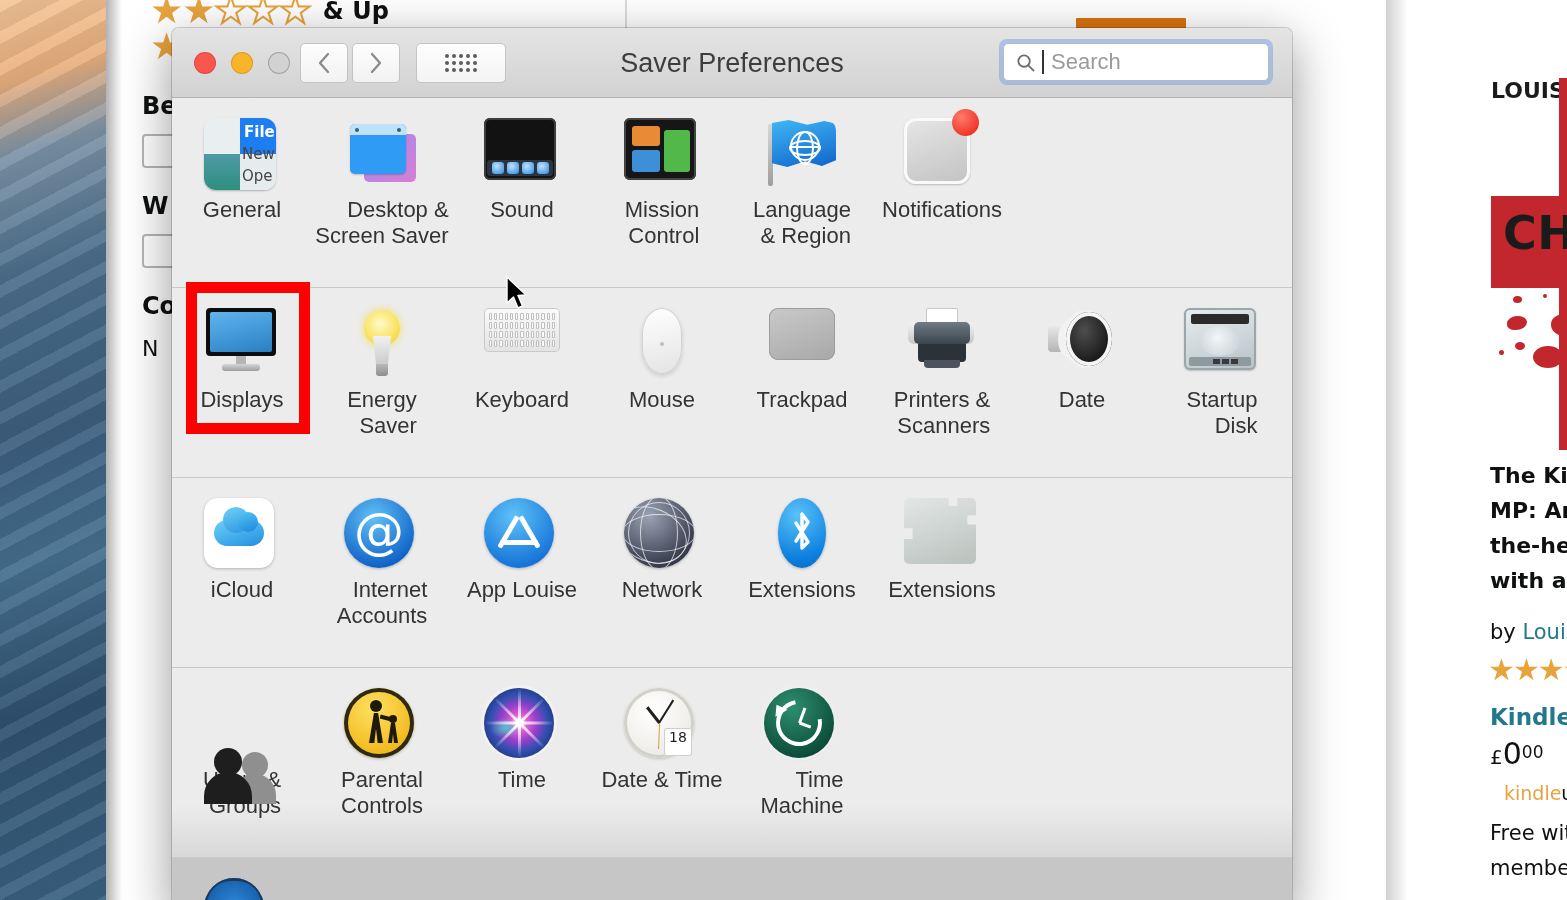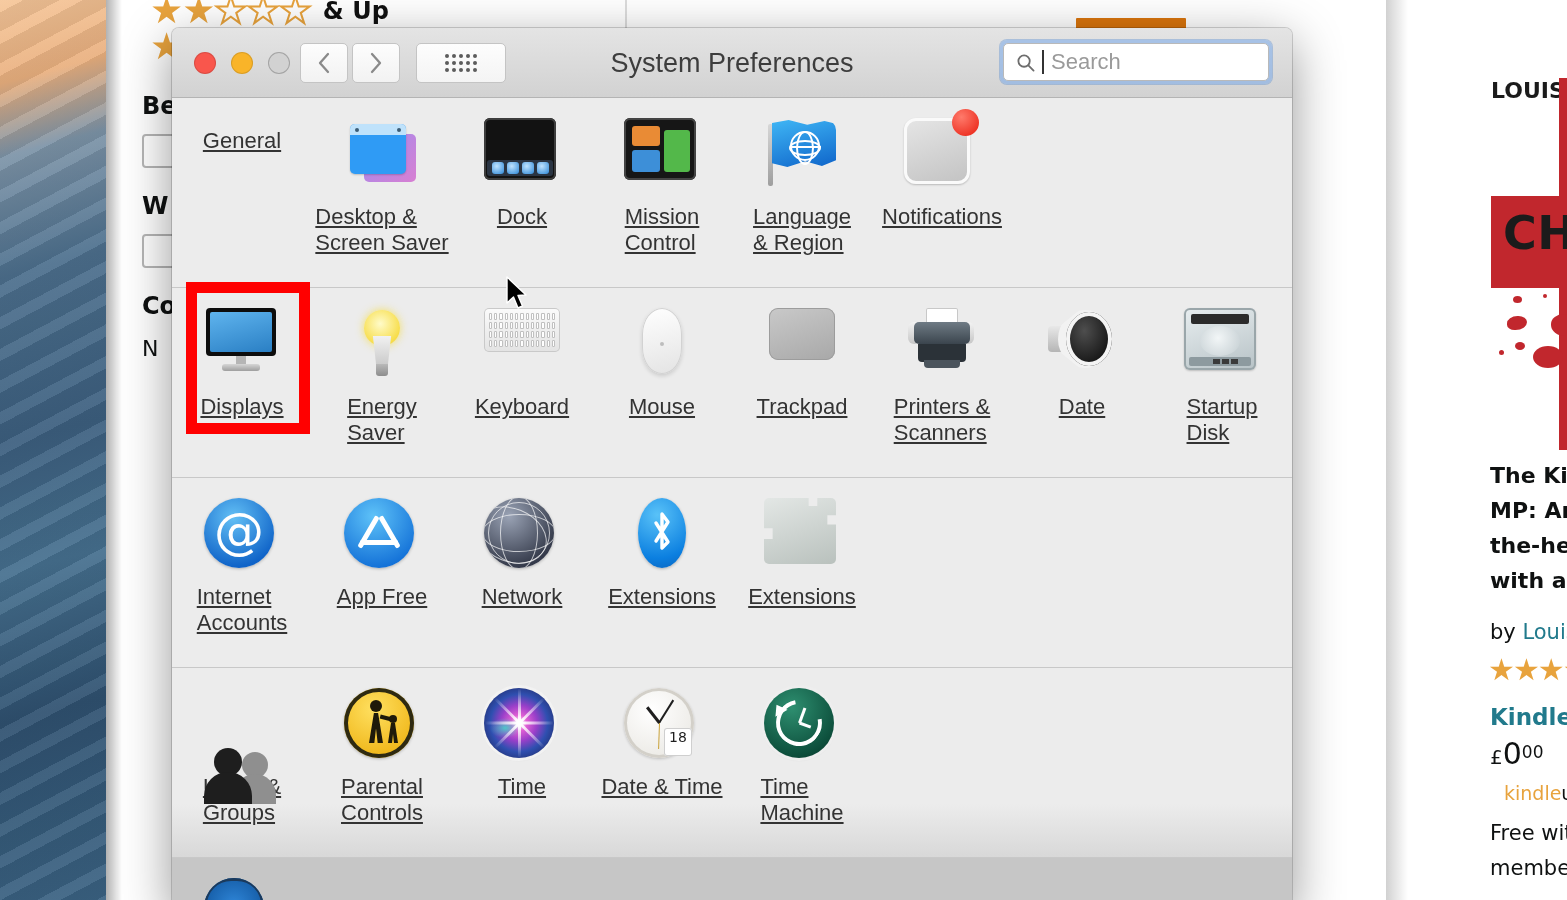--- a/index.html
+++ b/index.html
@@ -183,22 +183,22 @@
   .section.s3{ height:190px; }
   .section.s4{ height:190px; }
   .section.s5{ height:120px; background:#c6c6c6; }
   .section.s4{ background: linear-gradient(to bottom,#ececec 0%, #ececec 72%, #d8d8d8 100%); }
 
   .row{ position:absolute; left:0; top:0; width:100%; height:100%;
         display:grid; grid-template-columns:repeat(8,1fr); }
   .cell{ position:relative; display:flex; flex-direction:column;
          align-items:center; padding-top:20px; }
   .iconbox{ width:76px; height:76px; position:relative; }
-  .caption{ margin-top:10px; text-align:left; font-size:22px; line-height:26px;
-            color:#333; font-family:"Liberation Sans", sans-serif;text-decoration:underline; }
+  .caption{ margin-top:3px; text-align:right; font-size:22px; line-height:26px;
+            color:#333; font-family:"Liberation Sans", sans-serif; }
 
   .cell.highlighted::before{
     content:""; position:absolute; left:14px; top:-6px; width:124px; height:152px;
     border:11px solid #ff0000; box-sizing:border-box; background:transparent;
   }
 
   
   .ic-general{ width:72px;height:72px; border-radius:12px; overflow:hidden;
                background:#fff; position:relative;
                box-shadow:0 1px 2px rgba(0,0,0,.25); }
@@ -643,40 +643,51 @@
             <i></i>
             <i></i>
           <i></i>
             <i></i>
             <i></i>
             <i></i>
             <i></i>
         </span>
       </div>
 
-      <div class="win-title">System Preferences</div>
+      <div class="win-title">Saver Preferences</div>
 
       <div class="searchwrap">
         <div class="searchfield">
           <svg width="19" height="19" viewBox="0 0 20 20">
             <circle cx="8.5" cy="8.5" r="6" stroke="#6d6d6d" stroke-width="1.9" fill="none"></circle>
             <line x1="13" y1="13" x2="18.5" y2="18.5" stroke="#6d6d6d" stroke-width="1.9" stroke-linecap="round"></line>
           </svg>
           <span class="caret"></span>
           <span class="search-ph">Search</span>
         </div>
       </div>
     </div>
 
     <div class="sp-scroll"></div>
 
     <div class="section s1">
       <div class="row">
 
         <div class="cell">
+          <div class="iconbox">
+            <div class="ic-general">
+              <span class="q q1"></span>
+                <span class="q q2"></span>
+              <span class="q q3"></span>
+                <span class="q q4"></span>
+              <span class="t t1">File</span>
+                <span class="t t2">New</span>
+              <span class="t t3">Ope</span>
+            </div>
+          </div>
           <div class="caption">General</div>
         </div>
 
         <div class="cell">
           <div class="iconbox">
             <div class="ic-dss">
               <span class="back"></span>
               <span class="front">
                   <i class="bar"></i>
                   <i class="dot d1"></i>
@@ -691,21 +702,21 @@
           <div class="iconbox">
             <div class="ic-dock">
                 <span class="shelf">
                   <i></i>
                   <i></i>
                   <i></i>
                   <i></i>
                 </span>
               </div>
           </div>
-          <div class="caption">Dock</div>
+          <div class="caption">Sound</div>
         </div>
 
         <div class="cell">
           <div class="iconbox">
             <div class="ic-mc">
                 <i class="w1"></i>
                 <i class="w2"></i>
                 <i class="w3"></i>
               </div>
           </div>
@@ -883,39 +894,47 @@
           </div>
           <div class="caption">Startup<br>Disk</div>
         </div>
 
       </div>
     </div>
 
     <div class="section s3">
       <div class="row">
 
+        <div class="cell">
+          <div class="iconbox">
+            <div class="ic-icloud">
+                <span class="c"></span>
+              </div>
+          </div>
+          <div class="caption">iCloud</div>
+        </div>
 
         <div class="cell">
           <div class="iconbox">
             <div class="ic-at">
                 <span>@</span>
               </div>
           </div>
           <div class="caption">Internet<br>Accounts</div>
         </div>
 
         <div class="cell">
           <div class="iconbox">
             <div class="ic-appstore">
                 <i class="l1"></i>
                 <i class="l2"></i>
                 <i class="l3"></i>
               </div>
           </div>
-          <div class="caption">App Free</div>
+          <div class="caption">App Louise</div>
         </div>
 
         <div class="cell">
           <div class="iconbox">
             <div class="ic-network">
               <i class="m1"></i>
                 <i class="m2"></i>
                 <i class="m3"></i>
                 <i class="m4"></i>
             </div>

